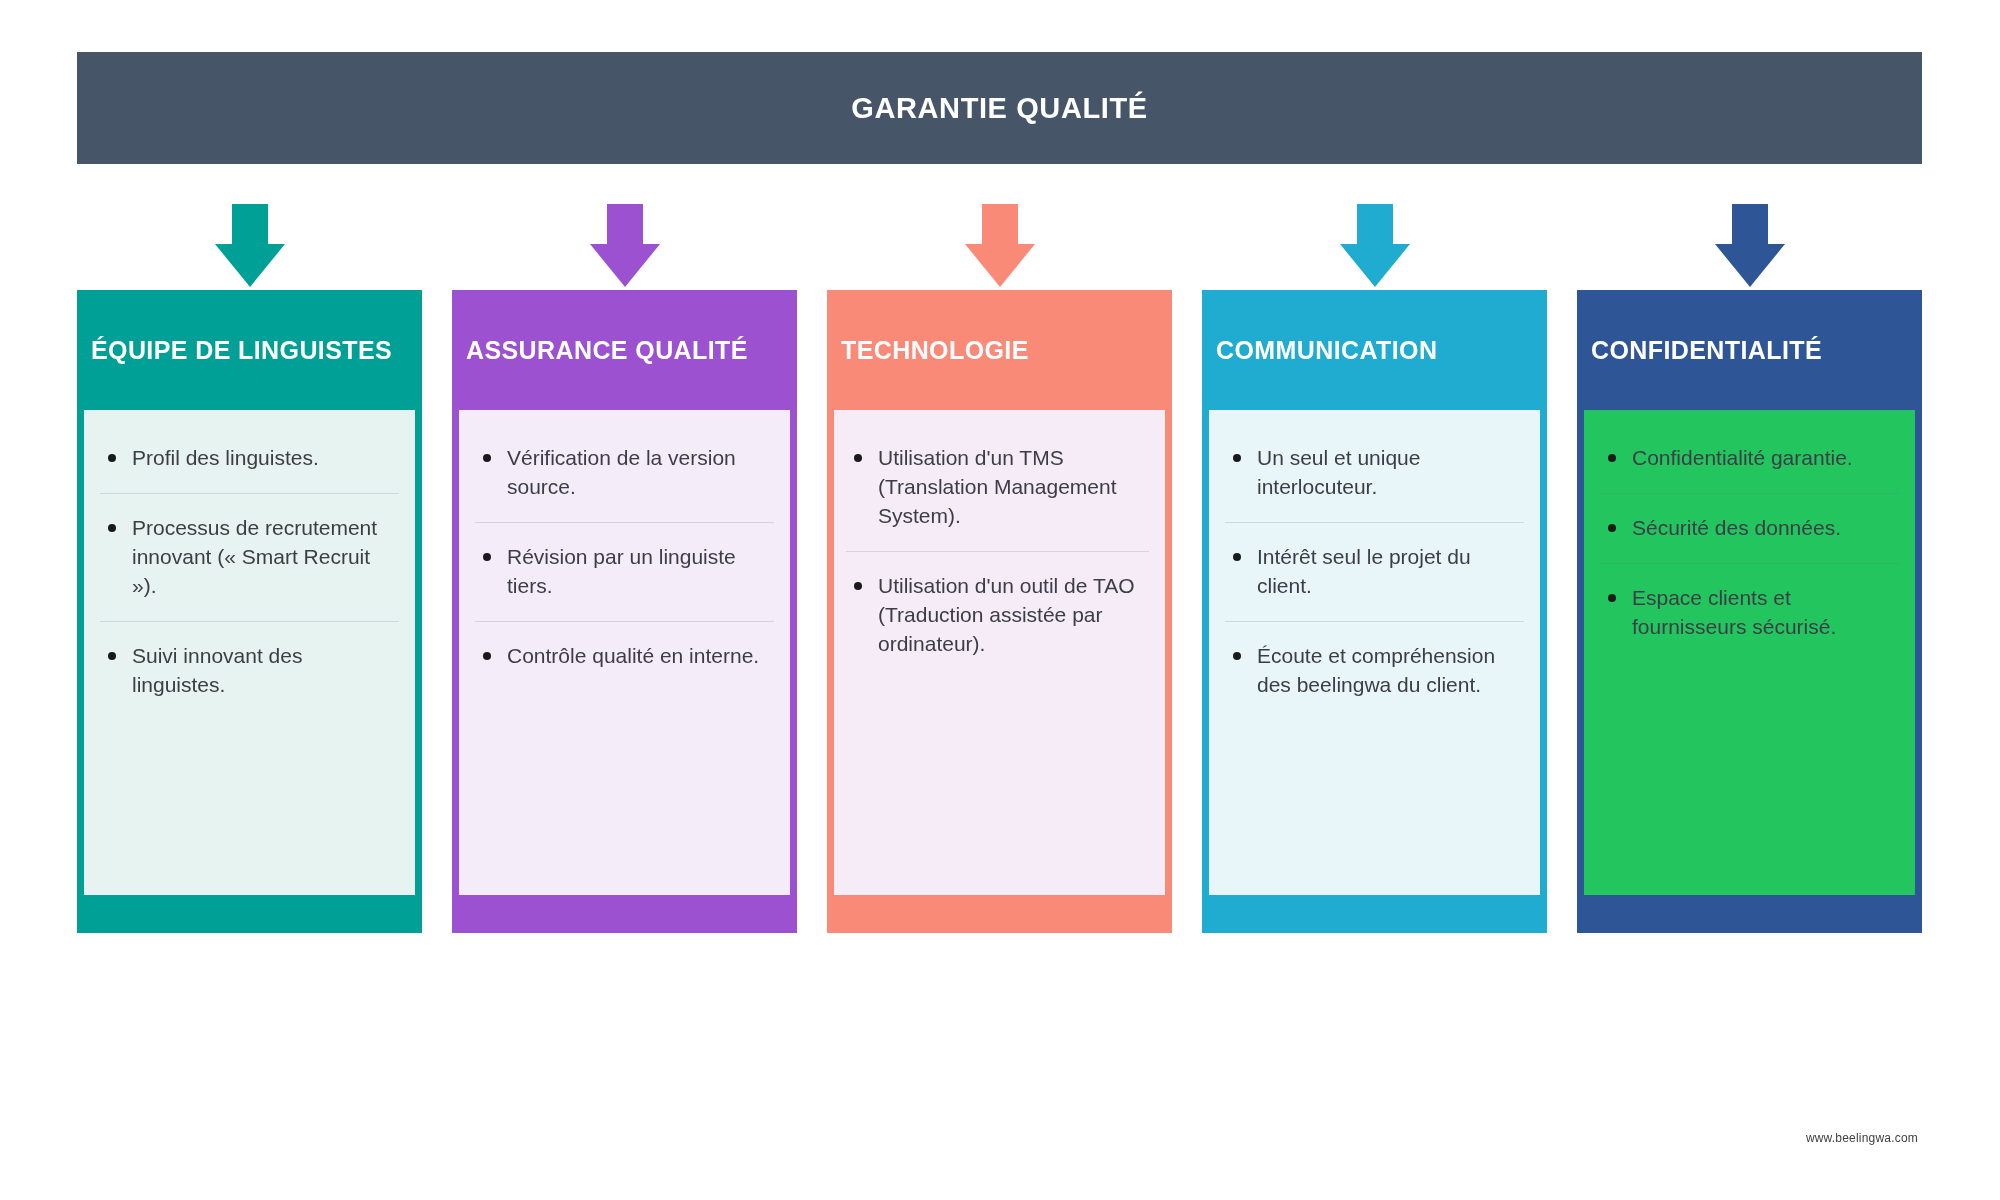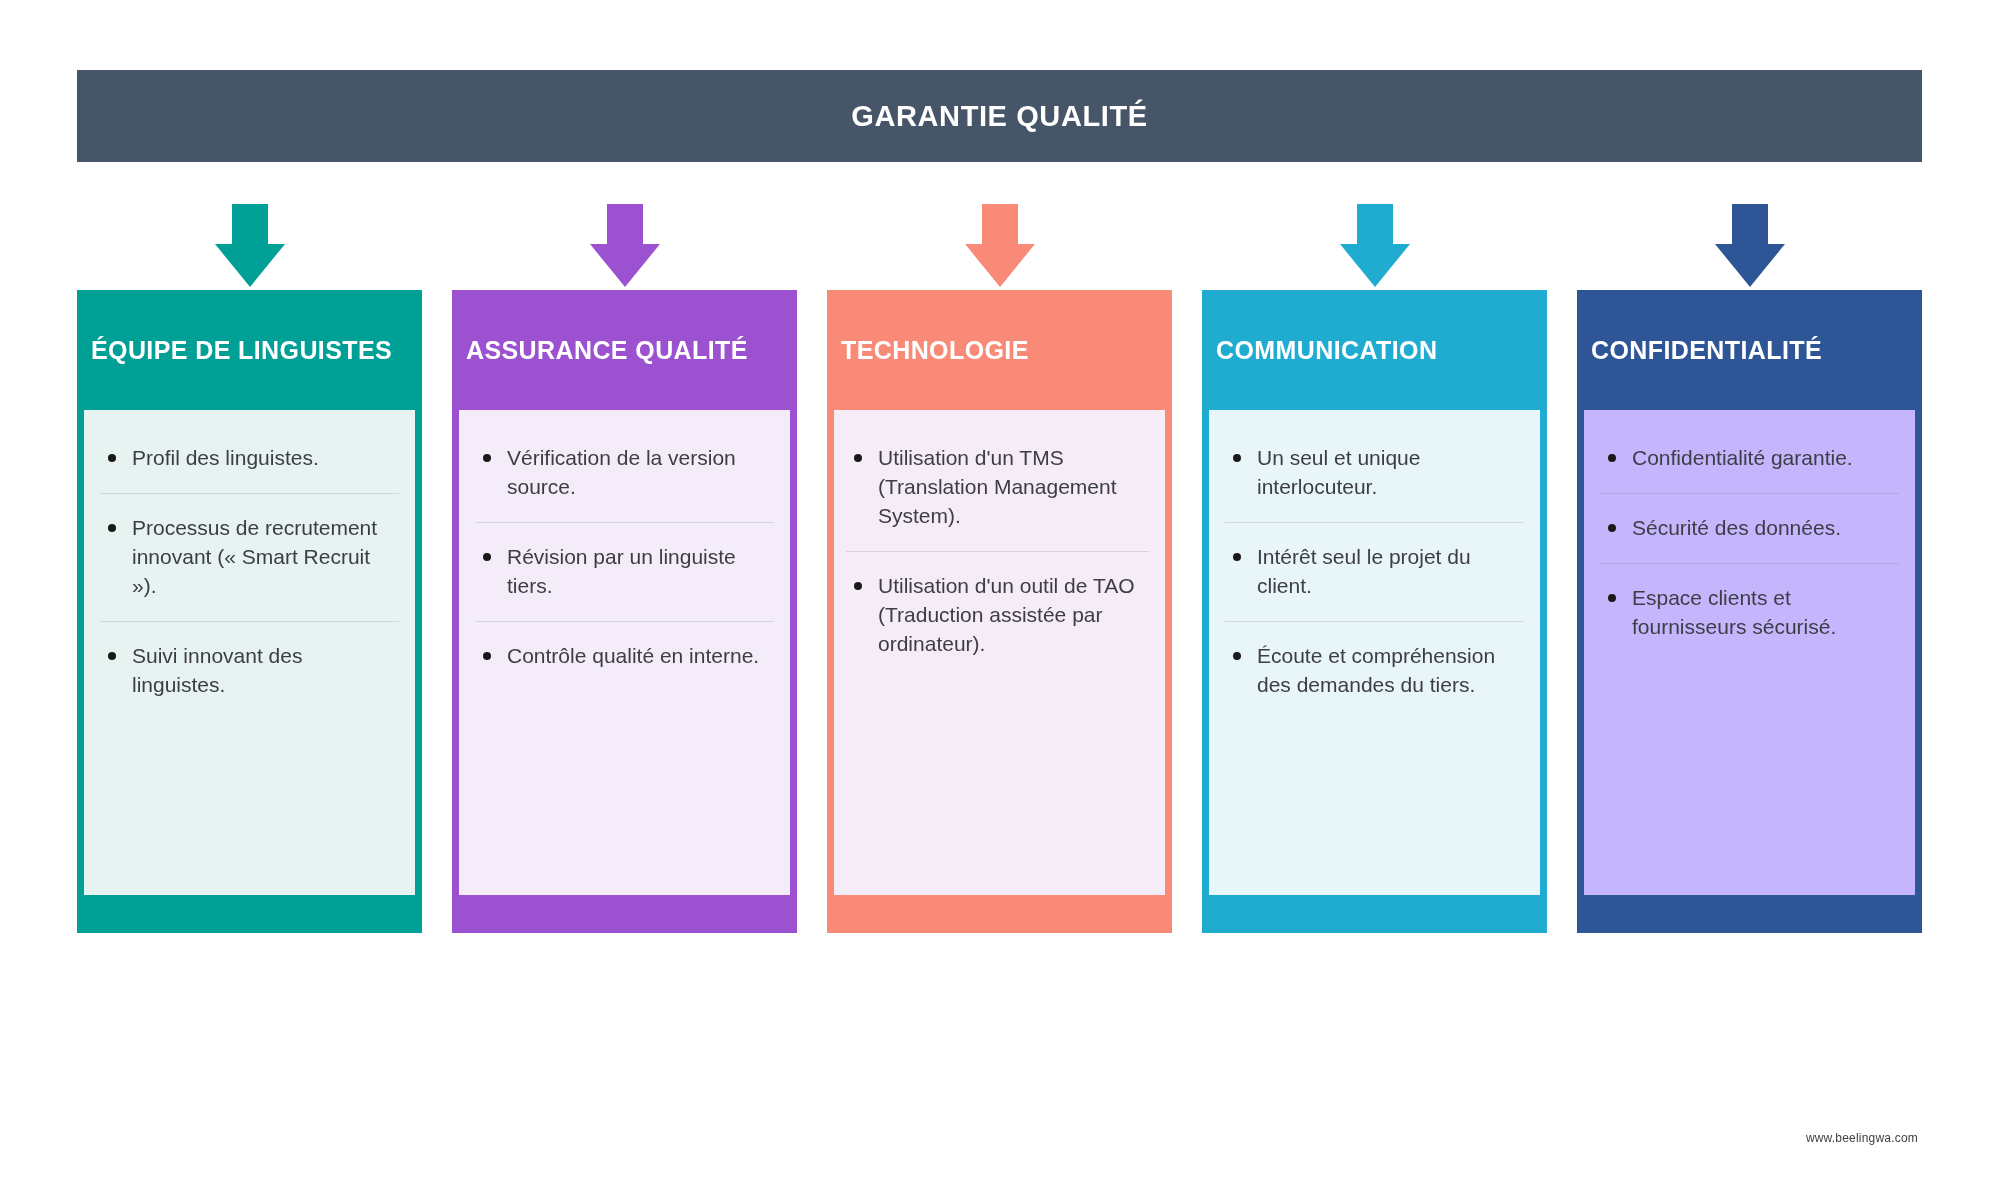--- a/index.html
+++ b/index.html
@@ -17,23 +17,23 @@
     position: relative;
     width: 2000px;
     height: 1200px;
     background: #ffffff;
   }
 
   
   .title-bar {
     position: absolute;
     left: 77px;
-    top: 70px;
+    top: 52px;
     width: 1845px;
-    height: 92px;
+    height: 112px;
     background: #475569;
     display: flex;
     align-items: center;
     justify-content: center;
   }
   .title-bar .title-text {
     color: #ffffff;
     font-size: 29px;
     font-weight: bold;
     letter-spacing: 0.6px;
@@ -229,36 +229,36 @@
           <div class="arrow-head" style="border-top-color: rgb(32, 171, 208);"></div>
         </div>
         <div class="card">
           <div class="card-header" style="background: rgb(32, 171, 208);">
             <span class="hdr-text">COMMUNICATION</span>
           </div>
           <div class="card-body" style="background: rgb(232, 245, 249); border-left-color: rgb(32, 171, 208); border-right-color: rgb(32, 171, 208);">
             <ul class="bullets">
               <li><span class="dot"></span><span>Un seul et unique interlocuteur.</span></li>
               <li><span class="dot"></span><span>Intérêt seul le projet du client.</span></li>
-              <li><span class="dot"></span><span>Écoute et compréhension des demandes du tiers.</span></li>
+              <li><span class="dot"></span><span>Écoute et compréhension des beelingwa du client.</span></li>
             </ul>
           </div>
           <div class="card-footer" style="background: rgb(32, 171, 208);"></div>
         </div>
       </div>
       <div class="column">
         <div class="arrow-wrap">
           <div class="arrow-shaft" style="background: rgb(46, 85, 150);"></div>
           <div class="arrow-head" style="border-top-color: rgb(46, 85, 150);"></div>
         </div>
         <div class="card">
           <div class="card-header" style="background: rgb(46, 85, 150);">
             <span class="hdr-text">CONFIDENTIALITÉ</span>
           </div>
-          <div class="card-body" style="background: #c4b5fd; border-left-color: rgb(46, 85, 150); border-right-color: rgb(46, 85, 150);">
+          <div class="card-body" style="background: #22c55e; border-left-color: rgb(46, 85, 150); border-right-color: rgb(46, 85, 150);">
             <ul class="bullets">
               <li><span class="dot"></span><span>Confidentialité garantie.</span></li>
               <li><span class="dot"></span><span>Sécurité des données.</span></li>
               <li><span class="dot"></span><span>Espace clients et fournisseurs sécurisé.</span></li>
             </ul>
           </div>
           <div class="card-footer" style="background: rgb(46, 85, 150);"></div>
         </div>
       </div>
     </div>

